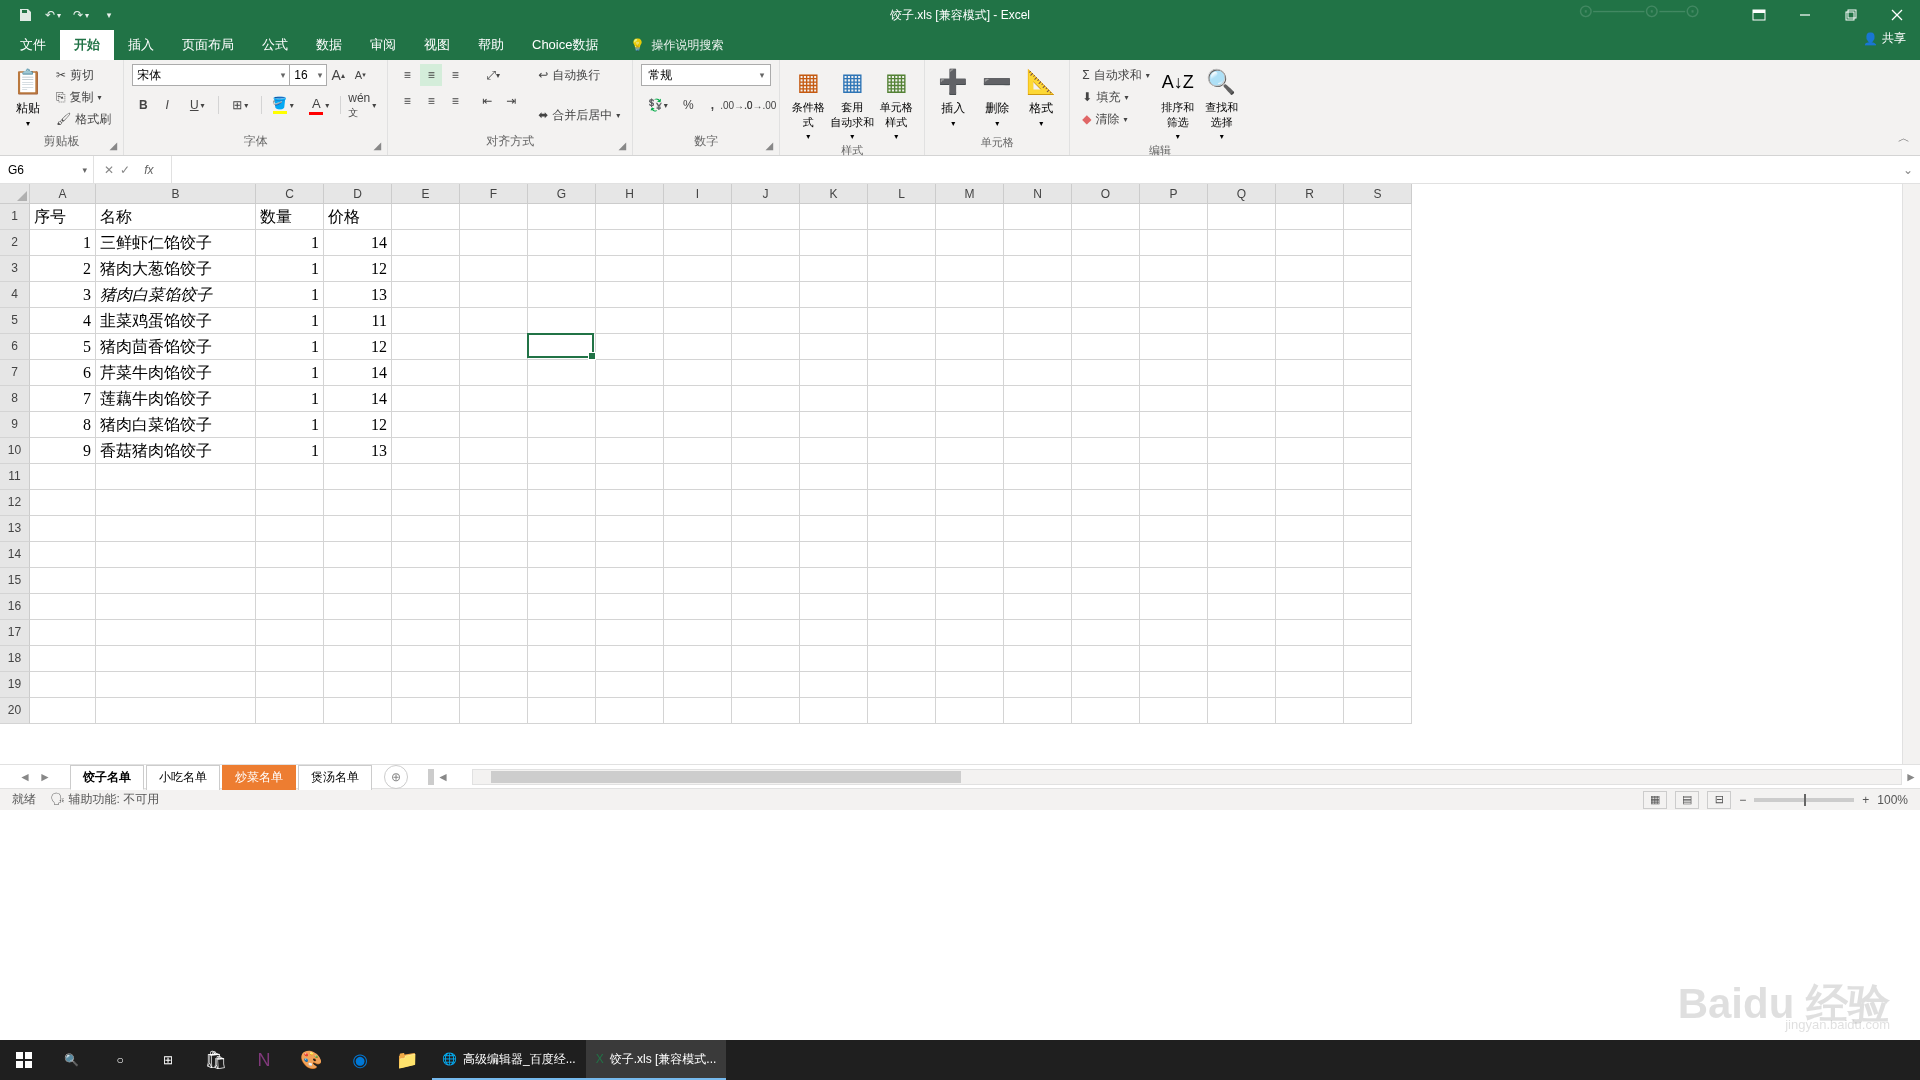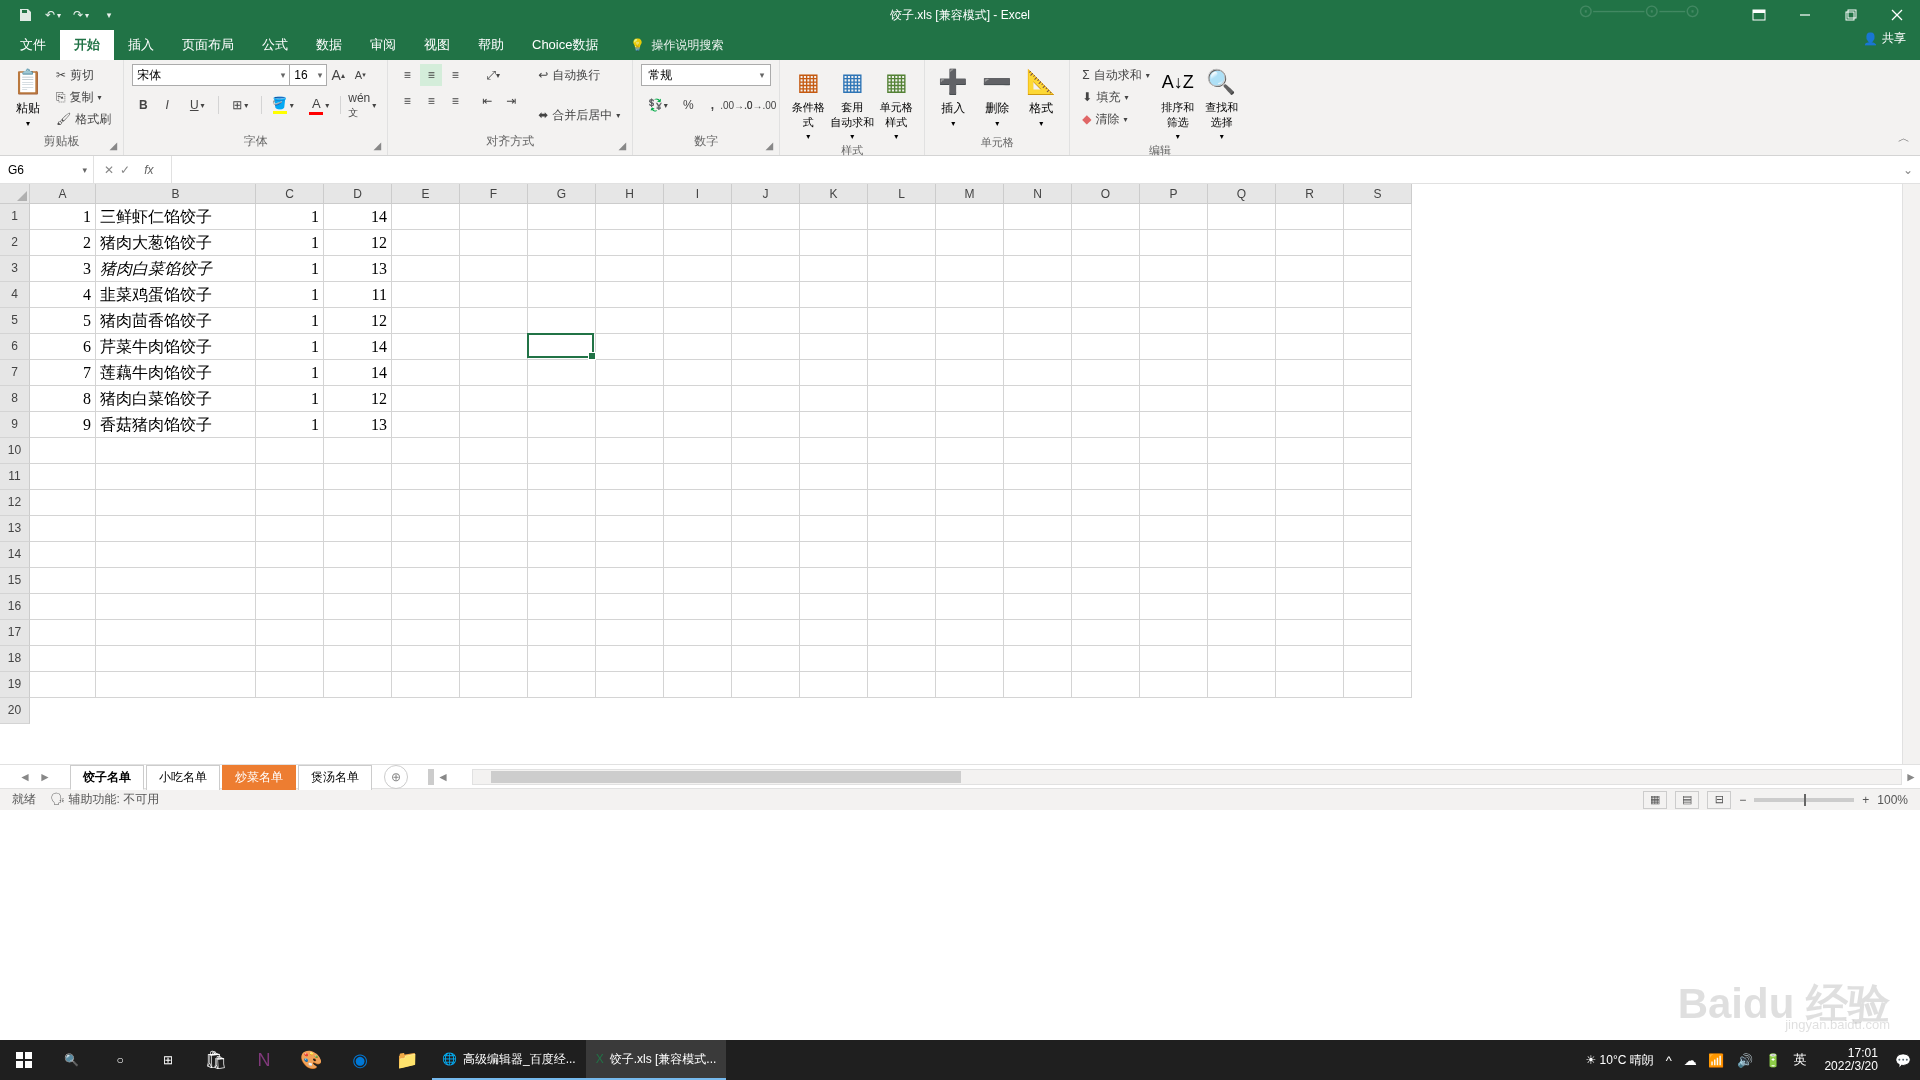--- a/index.html
+++ b/index.html
@@ -419,20 +419,41 @@
           <div class="row-h" style="height: 26px;">14</div>
           <div class="row-h" style="height: 26px;">15</div>
           <div class="row-h" style="height: 26px;">16</div>
           <div class="row-h" style="height: 26px;">17</div>
           <div class="row-h" style="height: 26px;">18</div>
           <div class="row-h" style="height: 26px;">19</div>
           <div class="row-h" style="height: 26px;">20</div>
         </div>
       <div class="cells" id="cells">
           <div class="cell-row">
+            <div class="cell txt" style="width: 66px; height: 26px;">序号</div>
+            <div class="cell txt" style="width: 160px; height: 26px;">名称</div>
+            <div class="cell txt" style="width: 68px; height: 26px;">数量</div>
+            <div class="cell txt" style="width: 68px; height: 26px;">价格</div>
+            <div class="cell" style="width: 68px; height: 26px;"></div>
+            <div class="cell" style="width: 68px; height: 26px;"></div>
+            <div class="cell" style="width: 68px; height: 26px;"></div>
+            <div class="cell" style="width: 68px; height: 26px;"></div>
+            <div class="cell" style="width: 68px; height: 26px;"></div>
+            <div class="cell" style="width: 68px; height: 26px;"></div>
+            <div class="cell" style="width: 68px; height: 26px;"></div>
+            <div class="cell" style="width: 68px; height: 26px;"></div>
+            <div class="cell" style="width: 68px; height: 26px;"></div>
+            <div class="cell" style="width: 68px; height: 26px;"></div>
+            <div class="cell" style="width: 68px; height: 26px;"></div>
+            <div class="cell" style="width: 68px; height: 26px;"></div>
+            <div class="cell" style="width: 68px; height: 26px;"></div>
+            <div class="cell" style="width: 68px; height: 26px;"></div>
+            <div class="cell" style="width: 68px; height: 26px;"></div>
+          </div>
+          <div class="cell-row">
             <div class="cell num" style="width: 66px; height: 26px;">1</div>
             <div class="cell txt" style="width: 160px; height: 26px;">三鲜虾仁馅饺子</div>
             <div class="cell num" style="width: 68px; height: 26px;">1</div>
             <div class="cell num" style="width: 68px; height: 26px;">14</div>
             <div class="cell" style="width: 68px; height: 26px;"></div>
             <div class="cell" style="width: 68px; height: 26px;"></div>
             <div class="cell" style="width: 68px; height: 26px;"></div>
             <div class="cell" style="width: 68px; height: 26px;"></div>
             <div class="cell" style="width: 68px; height: 26px;"></div>
             <div class="cell" style="width: 68px; height: 26px;"></div>
@@ -887,27 +908,13 @@
   <div class="task-btn app" style="color:#0078d7">◉</div>
   <div class="task-btn app">📁</div>
   <div class="task-item chrome">
       <span>🌐</span>
       <span>高级编辑器_百度经...</span>
     </div>
   <div class="task-item active">
       <span style="color:#217346">X</span>
       <span>饺子.xls  [兼容模式...</span>
     </div>
-  <div class="tray">
-    <span>☀ <span>10°C 晴朗</span></span>
-    <span class="tray-icon">^</span>
-    <span class="tray-icon">☁</span>
-    <span class="tray-icon">📶</span>
-    <span class="tray-icon">🔊</span>
-    <span class="tray-icon">🔋</span>
-    <span class="tray-icon">英</span>
-    <div class="clock">
-        <div>17:01</div>
-        <div>2022/3/20</div>
-      </div>
-    <span class="tray-icon">💬</span>
-  </div>
 </div>
 
 </body></html>

